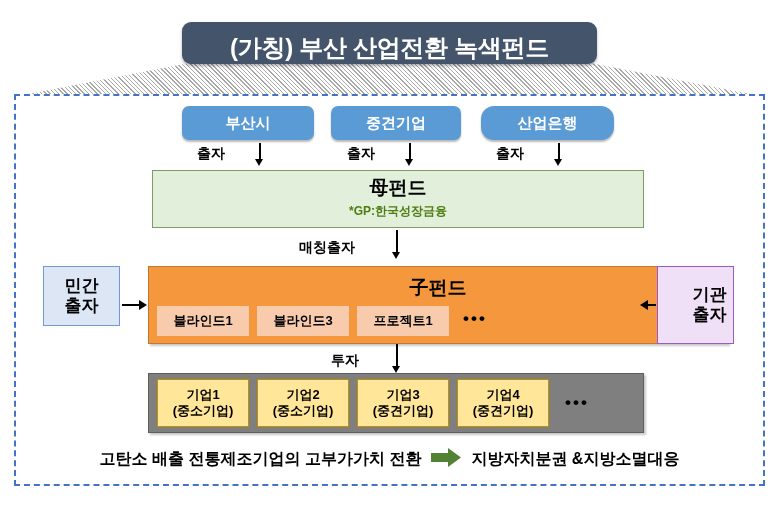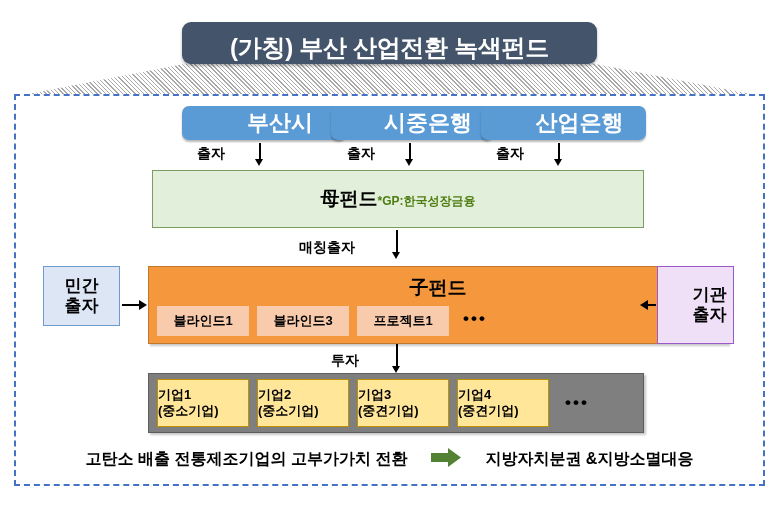--- a/index.html
+++ b/index.html
@@ -73,24 +73,23 @@
   
   .funder {
     height: 34px;
     background: #5B9BD5;
     border-radius: 7px;
     box-shadow: 0 2px 2px rgba(0,0,0,0.28);
     display: flex;
     align-items: center;
     justify-content: center;
     color: #ffffff;
-    font-size: 22px;
-    font-weight: bold;
-    white-space: nowrap;
-    padding-left: 32px;
+    font-size: 15px;
+    font-weight: bold;
+    white-space: nowrap;
   }
 
   
   .flow-label {
     font-size: 14px;
     font-weight: bold;
     color: #000000;
     white-space: nowrap;
   }
   .arrow-down {
@@ -124,20 +123,21 @@
     border-bottom: 5px solid transparent;
     border-right: 8px solid #000000;
   }
 
   
   .mother-fund {
     background: #E2EFDA;
     border: 1px solid #7C9C64;
     box-sizing: border-box;
     display: flex;
+    flex-direction: column;
     align-items: center;
     justify-content: center;
   }
   .mother-title {
     font-size: 19px;
     font-weight: bold;
     color: #000000;
     line-height: 1.1;
   }
   .mother-sub {
@@ -230,21 +230,21 @@
   }
   .company-cell {
     flex: 0 0 auto;
     width: 92px;
     height: 48px;
     background: #FFE699;
     border: 1px solid #BF9000;
     box-sizing: border-box;
     display: flex;
     flex-direction: column;
-    align-items: flex-start;
+    align-items: center;
     justify-content: center;
     font-size: 13px;
     font-weight: bold;
     color: #000000;
     line-height: 1.25;
     white-space: nowrap;
   }
   .company-ellipsis {
     font-size: 17px;
     font-weight: bold;
@@ -254,21 +254,21 @@
   }
 
   
   .caption {
     position: absolute;
     left: 0;
     right: 0;
     display: flex;
     align-items: center;
     justify-content: center;
-    gap: 24px;
+    gap: 10px;
     font-size: 16px;
     font-weight: bold;
     color: #000000;
     white-space: nowrap;
   }
   .green-arrow { display: block; }
 </style>
 </head>
 <body>
 
@@ -279,23 +279,23 @@
   <div class="title-box">
     <span class="title-text">(가칭) 부산 산업전환 녹색펀드</span>
   </div>
 
   <div class="dashed-frame"></div>
 
   <div class="abs funder" style="left:182px; top:106px; width:132px;">
     <span>부산시</span>
   </div>
   <div class="abs funder" style="left:331px; top:106px; width:130px;">
-    <span>시중은행</span>
-  </div>
-  <div class="abs funder" style="left:481px; top:106px; width:133px;">
+    <span>중견기업</span>
+  </div>
+  <div class="abs funder" style="left:481px; top:106px; width:133px;border-radius:13px;">
     <span>산업은행</span>
   </div>
 
   <div class="abs flow-label" style="left:197px; top:145px;">출자</div>
   <div class="arrow-down" style="left:259px; top:143px; height:18px;"></div>
   <div class="arrow-head-down" style="left:255px; top:159px;"></div>
 
   <div class="abs flow-label" style="left:347px; top:145px;">출자</div>
   <div class="arrow-down" style="left:409px; top:143px; height:18px;"></div>
   <div class="arrow-head-down" style="left:405px; top:159px;"></div>

